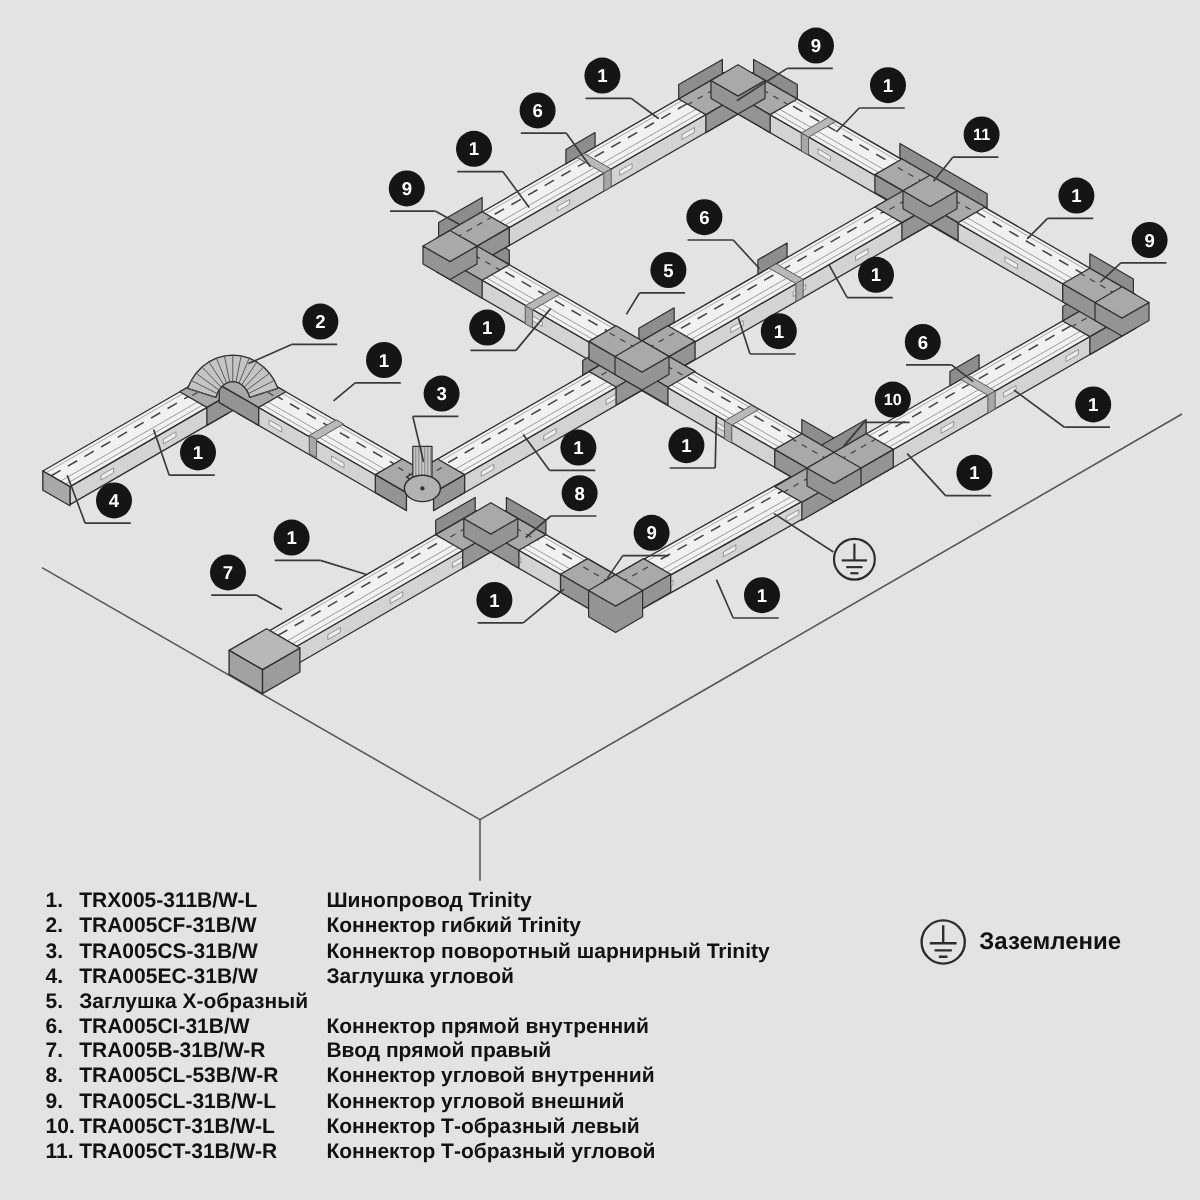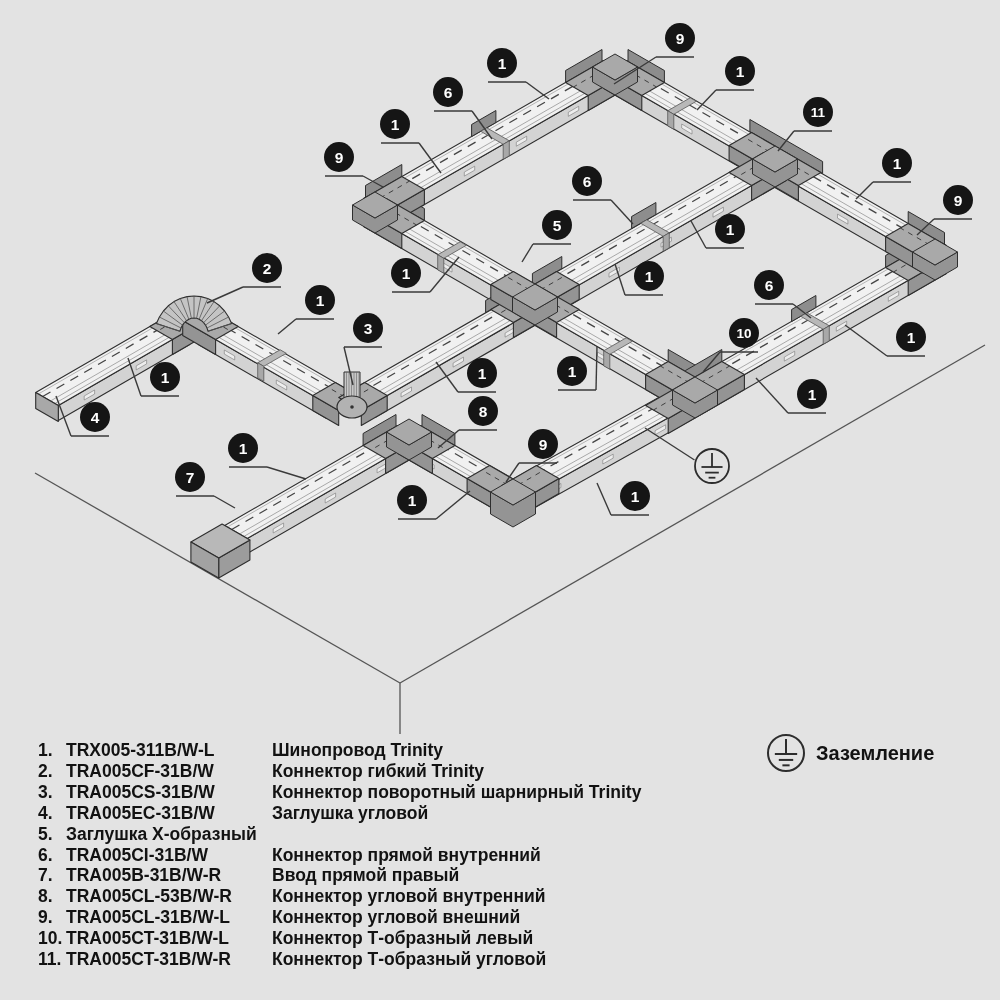--- a/index.html
+++ b/index.html
@@ -13,21 +13,21 @@
   #diagram{position:absolute;left:0;top:0;}
   .legend{
     position:absolute;left:38px;top:740px;
     color:#121212;
   }
   .lrow{display:flex;line-height:20.9px;font-size:17.5px;font-weight:700;white-space:nowrap;}
   .lnum{width:28px;}
   .lcode{width:206px;}
   .ldesc{}
   .legend-ground{
-    position:absolute;left:766px;top:733px;
+    position:absolute;left:766px;top:765px;
     display:flex;align-items:center;
     color:#121212;
   }
   .legend-ground svg{display:block;}
   .glabel{font-size:20px;font-weight:700;margin-left:10px;}
 </style>
 </head>
 <body>
 
 <svg id="diagram" width="1000" height="1000" viewBox="0 0 1000 1000">

